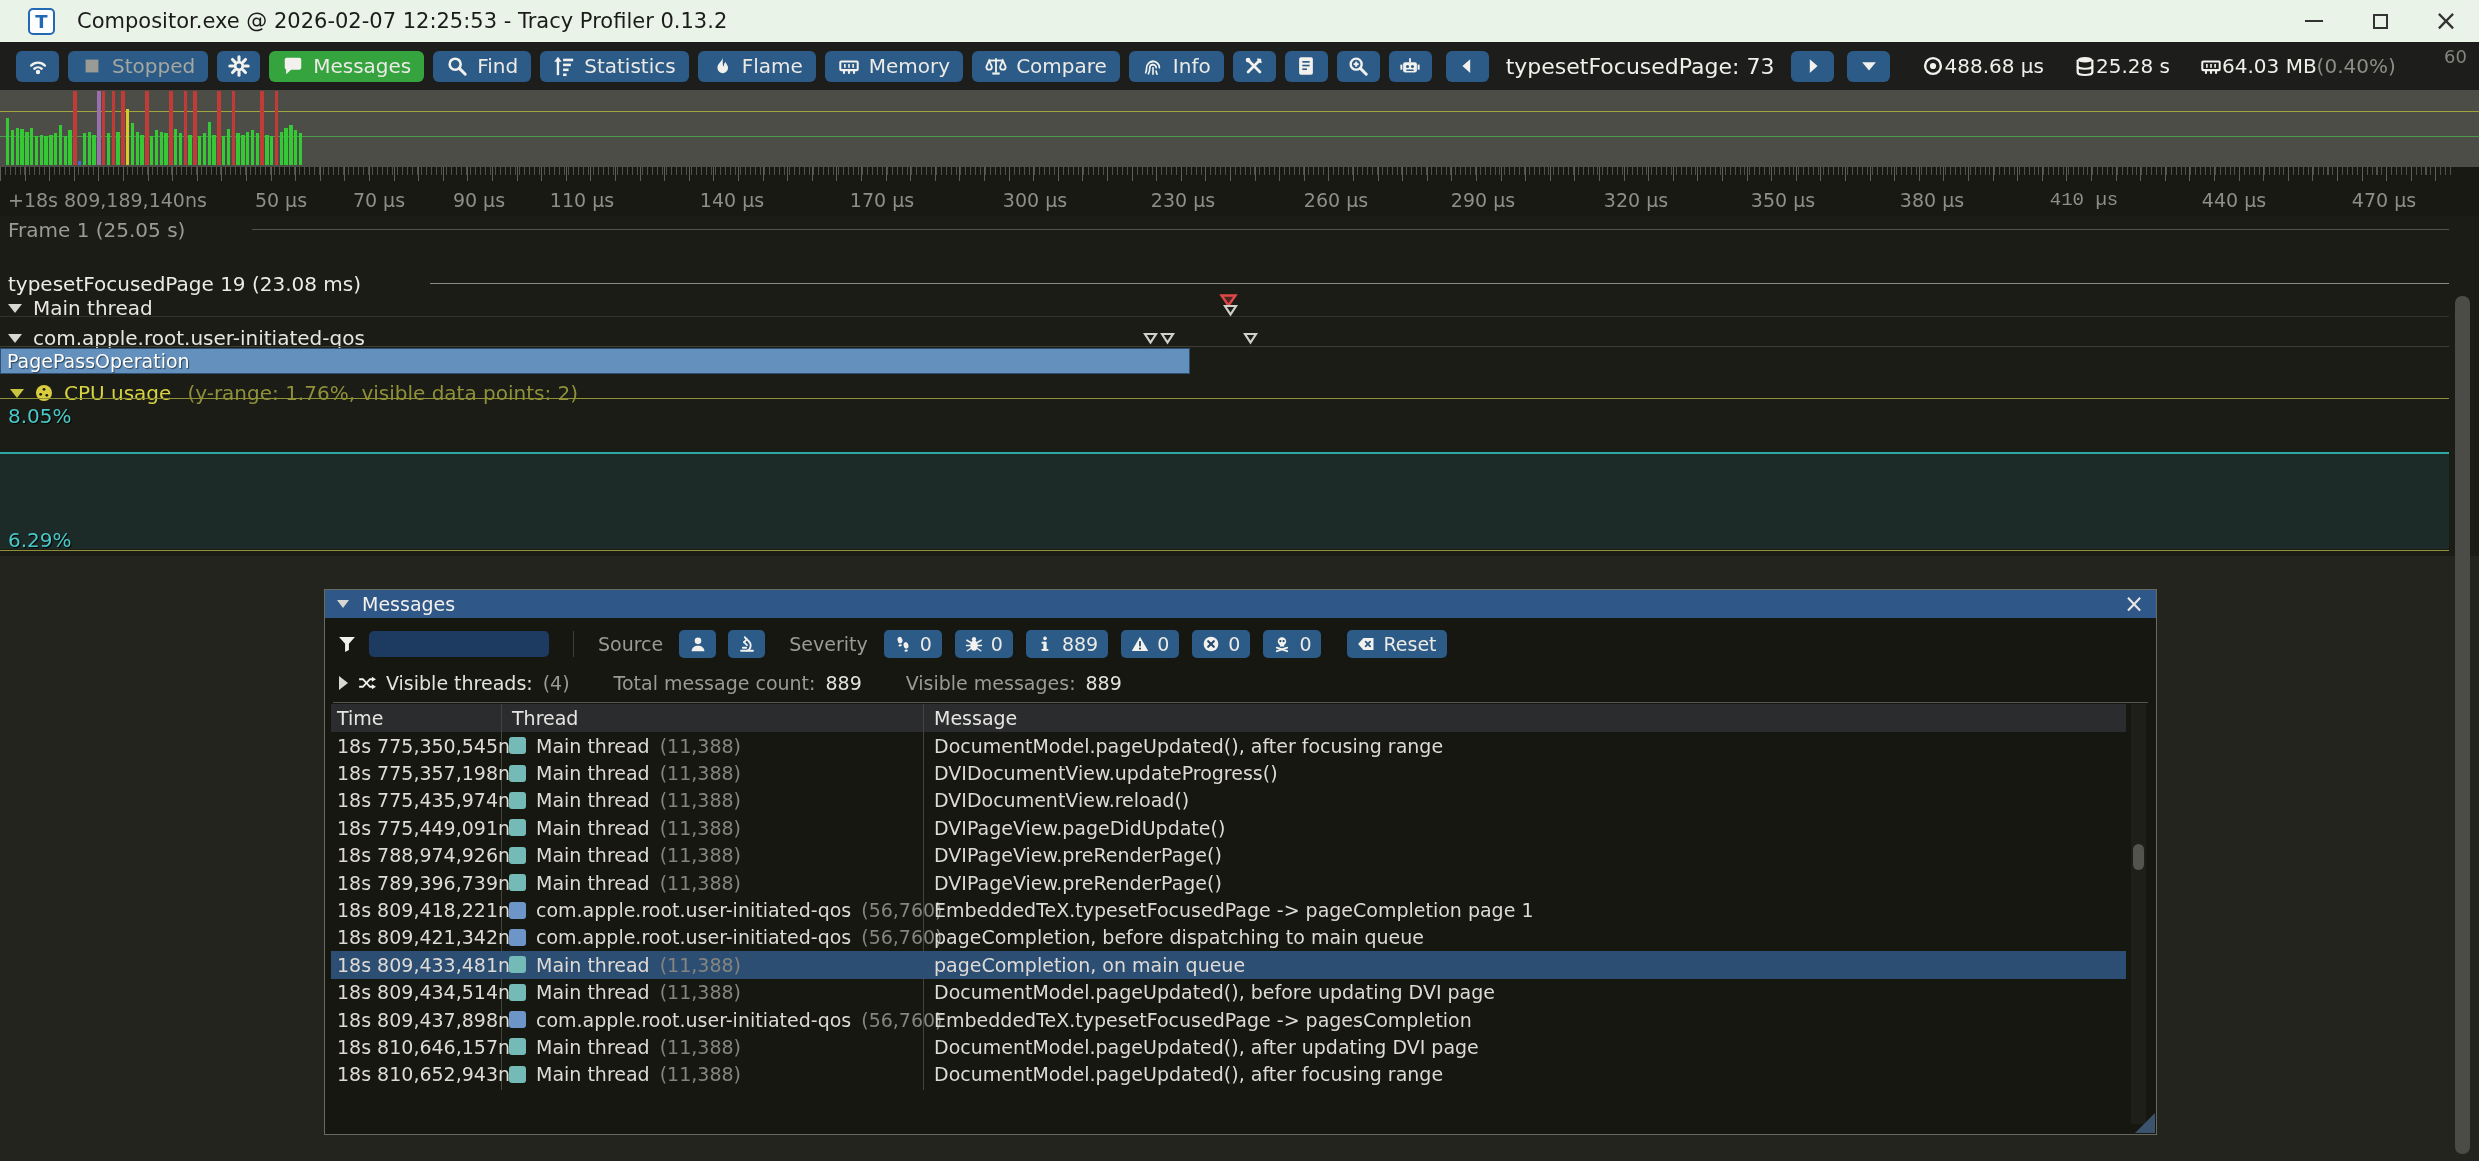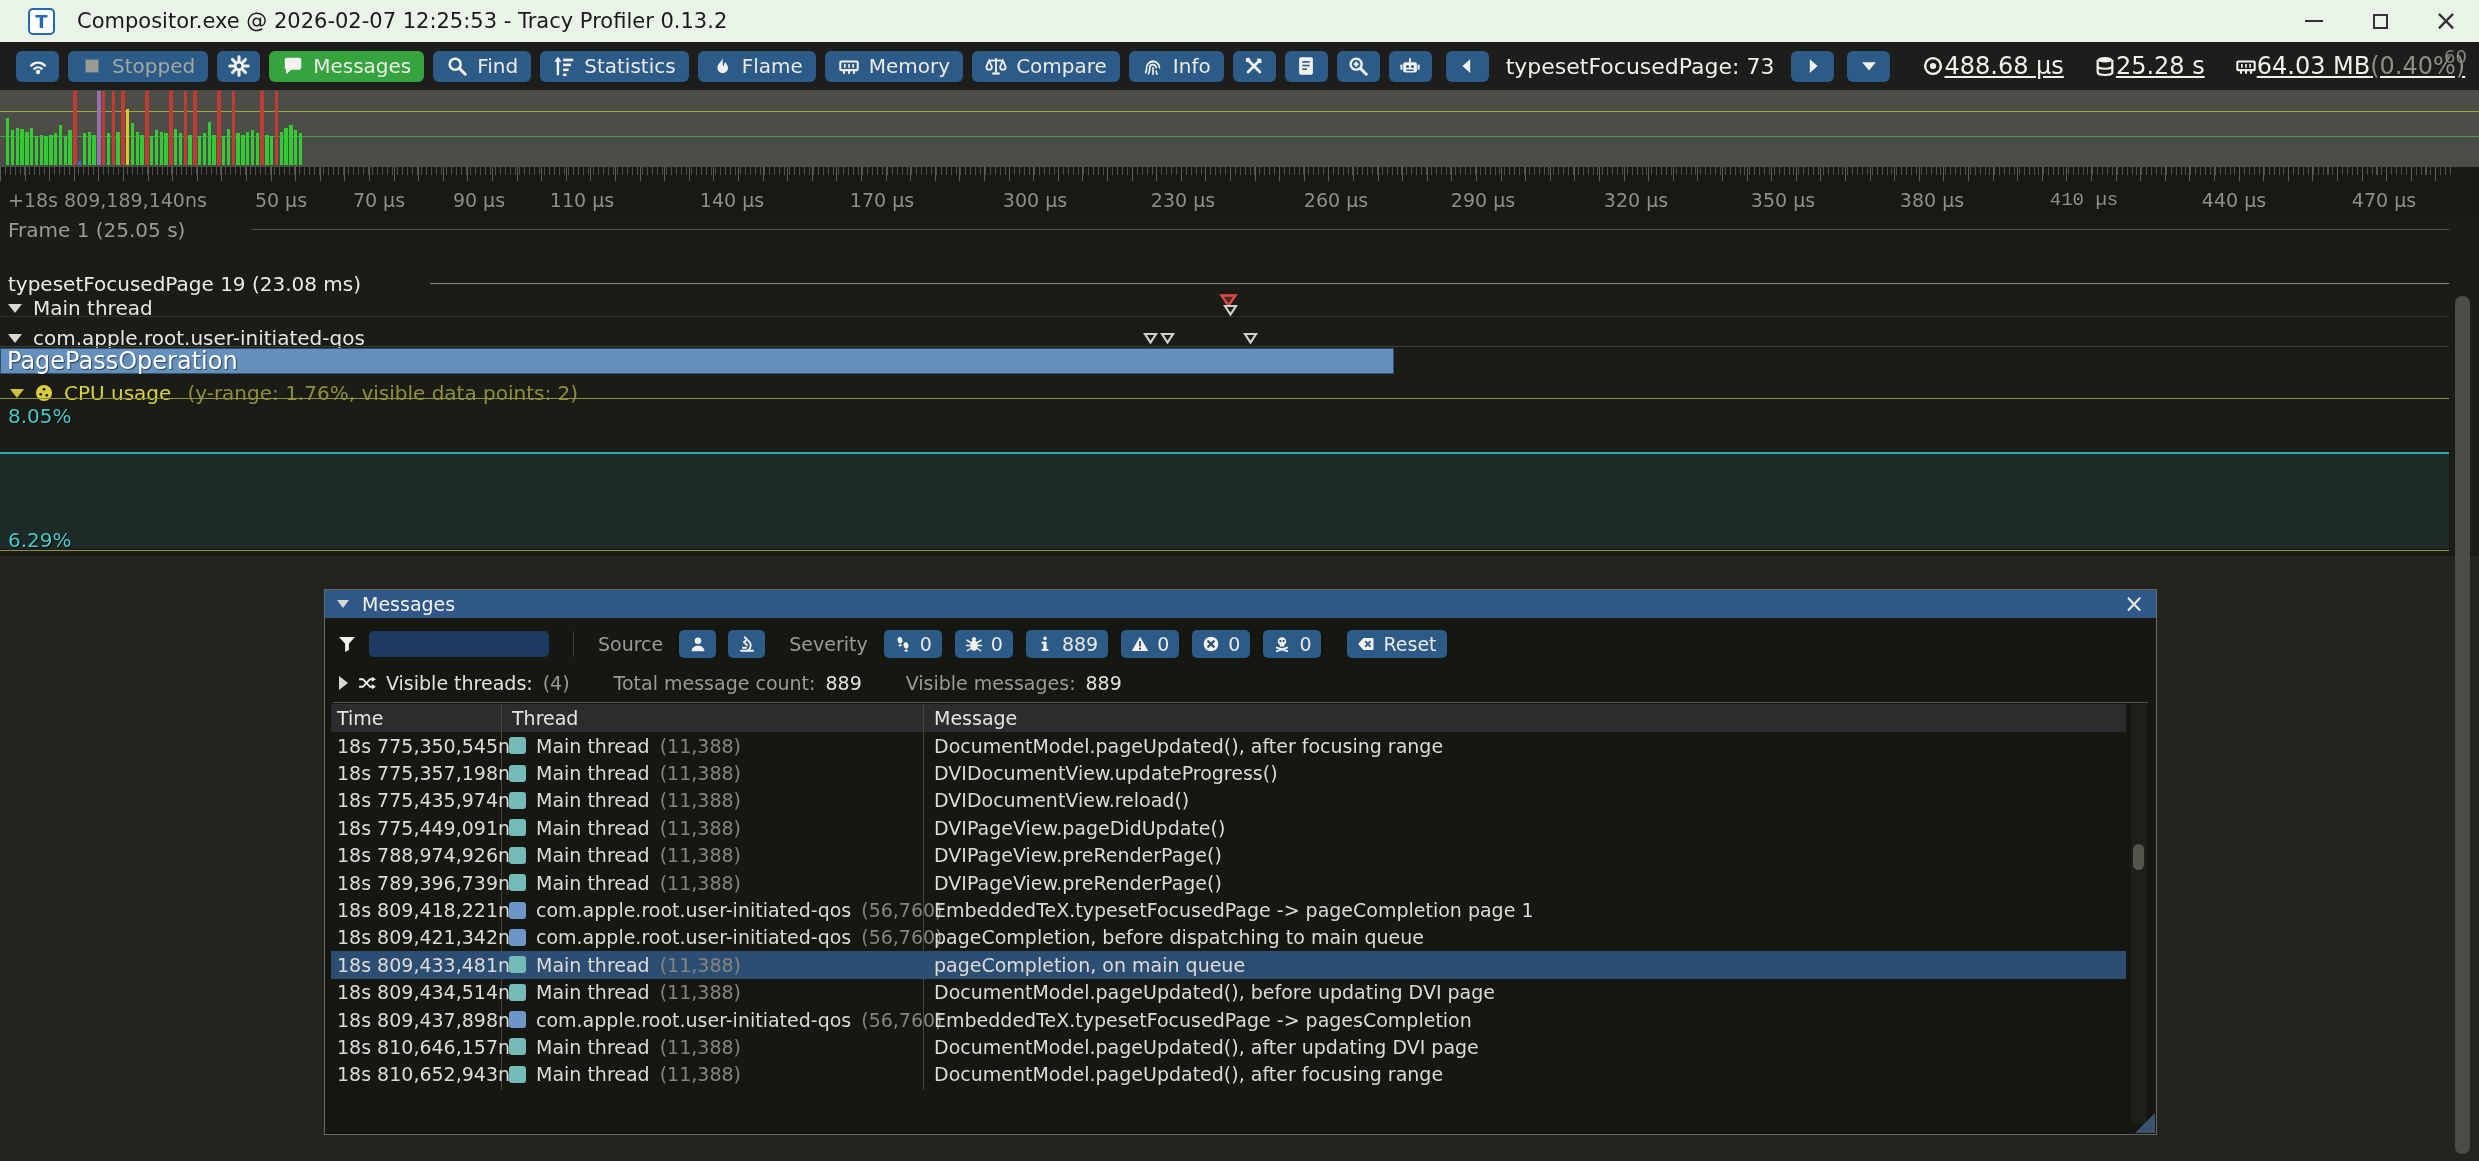--- a/index.html
+++ b/index.html
@@ -30,21 +30,21 @@
   .btn.green { background:#35a33e; }
   .btn.dim .blabel { color:#a5a7a1; }
   .btn.dim .icon { color:#9d9e98; }
   .btn.sq { width:43px; padding:0; justify-content:center; }
   .icon { width:22px; height:22px; display:inline-flex; color:#f2f1ed; }
   .icon svg { width:100%; height:100%; }
   .icon.sm { width:18px; height:18px; }
   .nav-group { display:flex; align-items:center; gap:13px; margin-left:14px; }
   .nav-label { color:#f0efeb; font-size:22px; margin:0 4px; }
   #tb-stats { display:flex; align-items:center; gap:30px; margin-left:32px; }
-  .stat { display:inline-flex; align-items:center; gap:0; color:#f0efeb; font-size:24px;text-decoration:underline; }
+  .stat { display:inline-flex; align-items:center; gap:0; color:#f0efeb; font-size:20px; }
   .sextra { color:#8c8d86; }
   .fps { position:absolute; right:12px; top:4px; color:#84857e; font-size:18px; }
 
   
   .histogram { position:absolute; left:0; top:90px; width:100%; height:77px; background:#4b4d46; overflow:hidden; }
   .hline2 { position:absolute; left:0; right:0; height:1px; }
   .bar { position:absolute; width:3.4px; }
 
   
   .ruler { position:absolute; left:0; top:167px; width:100%; height:49px; background:#181913; }
@@ -57,22 +57,22 @@
 
   
   .timeline { position:absolute; left:0; top:216px; width:100%; height:340px; background:#1b1c16; }
   .tl-hline { position:absolute; height:1px; left:0; right:30px; }
   .tl-text { position:absolute; white-space:nowrap; font-size:20px; }
   .caret-down { width:0; height:0; border-left:7px solid transparent; border-right:7px solid transparent;
     border-top:9px solid #d8d8d3; display:inline-block; }
   .caret-right { width:0; height:0; border-top:7px solid transparent; border-bottom:7px solid transparent;
     border-left:9px solid #d8d8d3; display:inline-block; }
   .thread-row { position:absolute; display:flex; align-items:center; gap:11px; color:#e7e6e1; font-size:20px; }
-  .zone-bar { position:absolute; left:0; top:132px; width:1394px; height:26px; background:#6390bc;
-    border:1px solid #2f5070; color:#fff; font-size:24px; line-height:24px; padding-left:6px;
+  .zone-bar { position:absolute; left:0; top:132px; width:1190px; height:26px; background:#6390bc;
+    border:1px solid #2f5070; color:#fff; font-size:19px; line-height:24px; padding-left:6px;
     text-shadow:1px 1px 1px rgba(0,0,0,.55); }
   .marker { position:absolute; }
   .cpu-header { position:absolute; left:10px; top:165px; display:flex; align-items:center; gap:10px; font-size:20px; }
   .cpu-title { color:#d8d441; }
   .cpu-sub { color:#8f9039; margin-left:6px; }
   .caret-down.olive { border-top-color:#c9c53e; }
   .cpu-val { position:absolute; left:8px; color:#49c9c7; font-size:20px; text-shadow:1px 1px 1px #000; }
   .cpu-fill { position:absolute; left:0; right:30px; top:238px; height:95px; background:#1c2b27; }
   .cpu-line { position:absolute; left:0; right:30px; top:236px; height:2px; background:#2ca9a6; }
 

